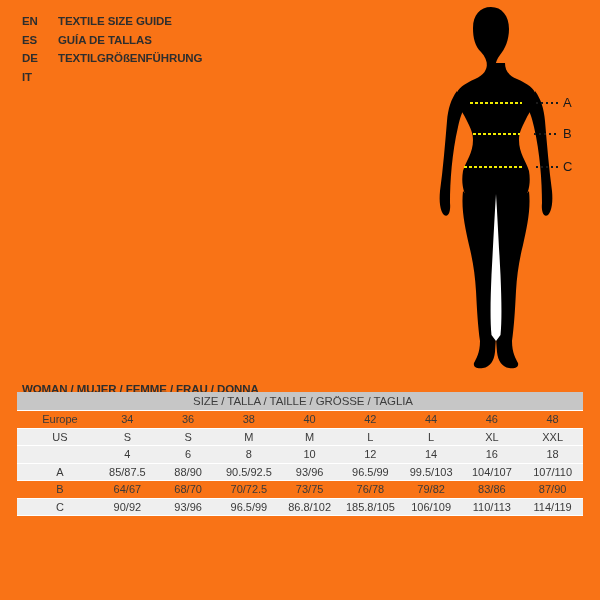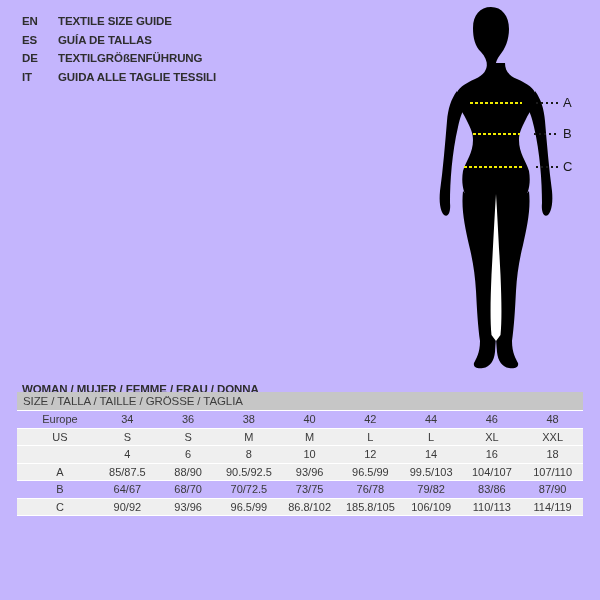--- a/index.html
+++ b/index.html
@@ -1,17 +1,17 @@
 <!DOCTYPE html>
 <html style="--ink: #2e2e2e; --silhouette: #000000; --yellow: #f0ec00; --header-bg: #c6c6c6; --shade-bg: #efefef;"><head>
 <meta charset="utf-8">
 <style>
   html,body{margin:0;padding:0;background:#fff;}
   .canvas{
-    position:relative;width:600px;height:600px;background:#c4b5fd;overflow:hidden;
+    position:relative;width:600px;height:600px;background:#f97316;overflow:hidden;
     font-family:"Liberation Sans","DejaVu Sans",sans-serif;color:var(--ink,#2e2e2e);
   }
 
   
   .lang-block{position:absolute;left:22px;top:12px;}
   .lang-row{display:flex;line-height:18.7px;font-size:11.5px;font-weight:bold;letter-spacing:-0.1px;}
   .lang-code{width:36px;flex:0 0 36px;}
   .lang-label{white-space:nowrap;}
 
   
@@ -39,21 +39,21 @@
 
   
   table.size{
     position:absolute;left:17px;top:392px;width:566px;
     border-collapse:collapse;table-layout:fixed;
     font-size:11px;color:#3a3a3a;
   }
   table.size col.c-label{width:80px;}
   table.size th{
     background:var(--header-bg,#c6c6c6);
-    text-align:left;font-weight:400;font-size:11.5px;color:#3d3d3d;
+    text-align:center;font-weight:400;font-size:11.5px;color:#3d3d3d;
     padding:3px 0 3px 6px;letter-spacing:-0.1px;
   }
   table.size td{
     padding:2px 0;line-height:12.5px;text-align:center;font-weight:400;white-space:nowrap;
   }
   table.size td:first-child{text-align:center;padding-left:6px;}
   table.size tr{border-bottom:1px solid #fff;}
   table.size tr.shade td{background:var(--shade-bg,#efefef);}
 
   
@@ -73,21 +73,20 @@
       <div class="lang-row">
         <span class="lang-code">ES</span>
         <span class="lang-label">GUÍA DE TALLAS</span>
       </div>
       <div class="lang-row">
         <span class="lang-code">DE</span>
         <span class="lang-label">TEXTILGRÖßENFÜHRUNG</span>
       </div>
       <div class="lang-row">
         <span class="lang-code">IT</span>
-        <span class="lang-label">GUIDA ALLE TAGLIE TESSILI</span>
       </div>
     </div>
 
   <div class="figure-wrap">
     <svg viewBox="0 0 144 366" aria-hidden="true">
       <g fill="var(--silhouette,#000)">
 
         <path d="M63,2 C74,2 81,11 81,24 C81,35 77,44 72,50 C69,54 68,57 67,61 L59,61 C59,56 57,51 53,47 C47,41 45,33 45,23 C45,10 52,2 63,2 Z"></path>
 
         <path d="M59,58 C59,65 56,70 47,74 C36,79 30,83 28,90 C27,99 34,105 38,114 C43,124 45,128 45,135 C45,148 38,156 35,166 C33,178 35,190 43,197 C52,204 62,206 68,206 C74,206 84,204 93,197 C101,190 103,178 101,166 C98,156 91,148 91,135 C91,128 93,124 98,114 C102,105 109,99 108,90 C106,83 100,79 89,74 C80,70 77,65 77,58 Z"></path>

